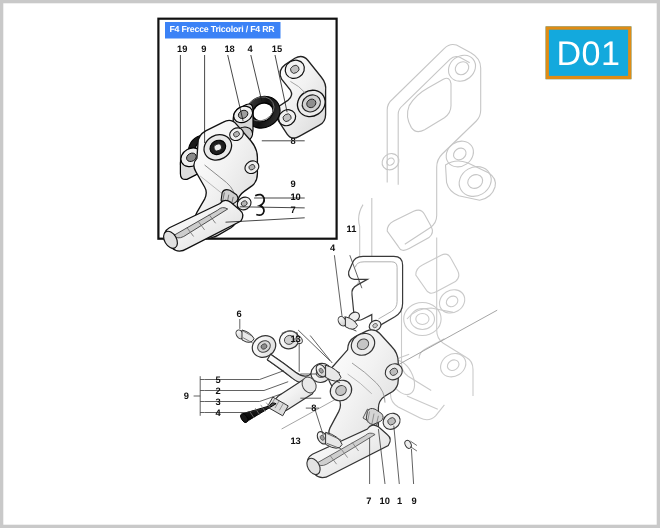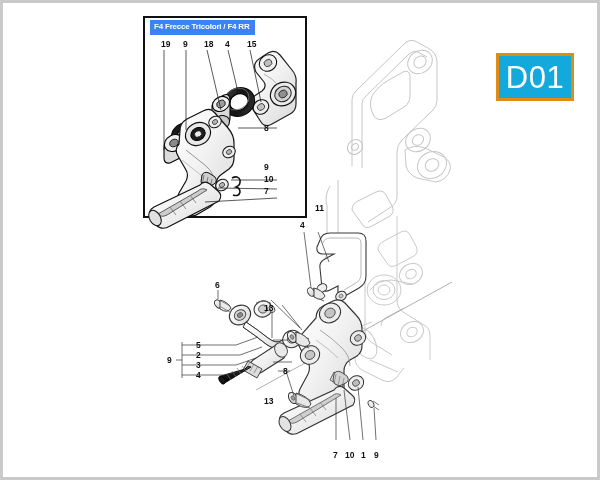--- a/index.html
+++ b/index.html
@@ -5,21 +5,21 @@
 <style>
   html,body{margin:0;padding:0;background:#ffffff;}
   body{width:600px;height:480px;overflow:hidden;
        font-family:"Liberation Sans",sans-serif;}
   #page{position:relative;width:600px;height:480px;background:#fff;box-sizing:border-box;}
   .frame-border{position:absolute;inset:0;border:3px solid #c9c9c9;box-sizing:border-box;pointer-events:none;}
   .canvas{position:absolute;inset:0;}
   svg{display:block;}
   .badge{position:absolute;left:496px;top:24px;width:78px;height:48px;
          background:#13a9dd;border:3px solid #e08c14;box-sizing:border-box;
-         display:flex;align-items:center;justify-content:center;margin-top:29px;}
+         display:flex;align-items:center;justify-content:center;}
   .badge span{color:#ffffff;font-size:31px;letter-spacing:0.5px;line-height:1;
               font-family:"Liberation Sans",sans-serif;}
   .inset{position:absolute;left:143px;top:16px;width:164px;height:202px;
          background:#ffffff;border:2px solid #111;box-sizing:border-box;}
   .inset-title{position:absolute;left:150px;top:20px;height:13px;
         background:#3b82f6;color:#fff;font-size:8px;font-weight:bold;
         padding:1px 5px 1px 4px;line-height:12px;white-space:nowrap;
         font-family:"Liberation Sans",sans-serif;letter-spacing:-0.2px;}
   .num{position:absolute;font-size:8.5px;font-weight:bold;color:#111;
        font-family:"Liberation Sans",sans-serif;line-height:1;white-space:nowrap;}

